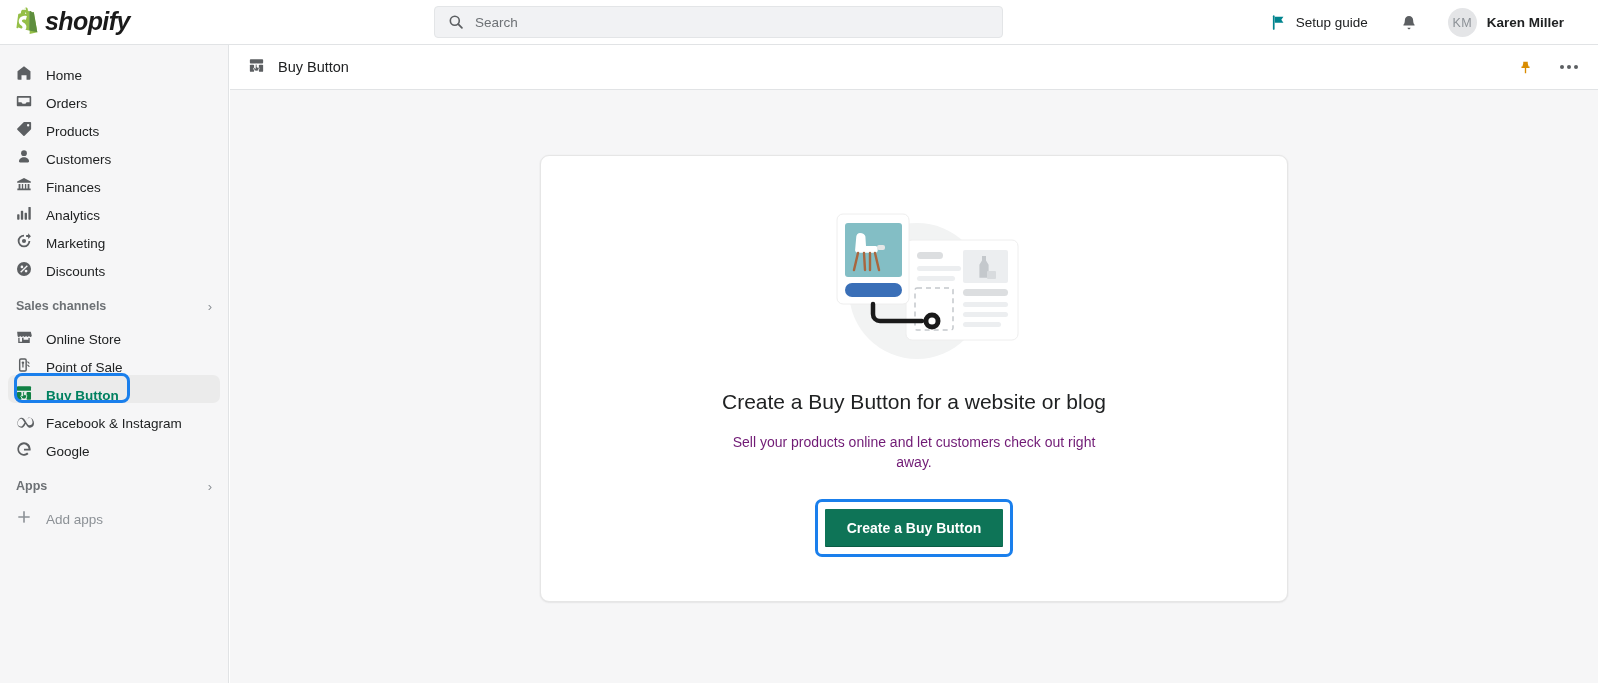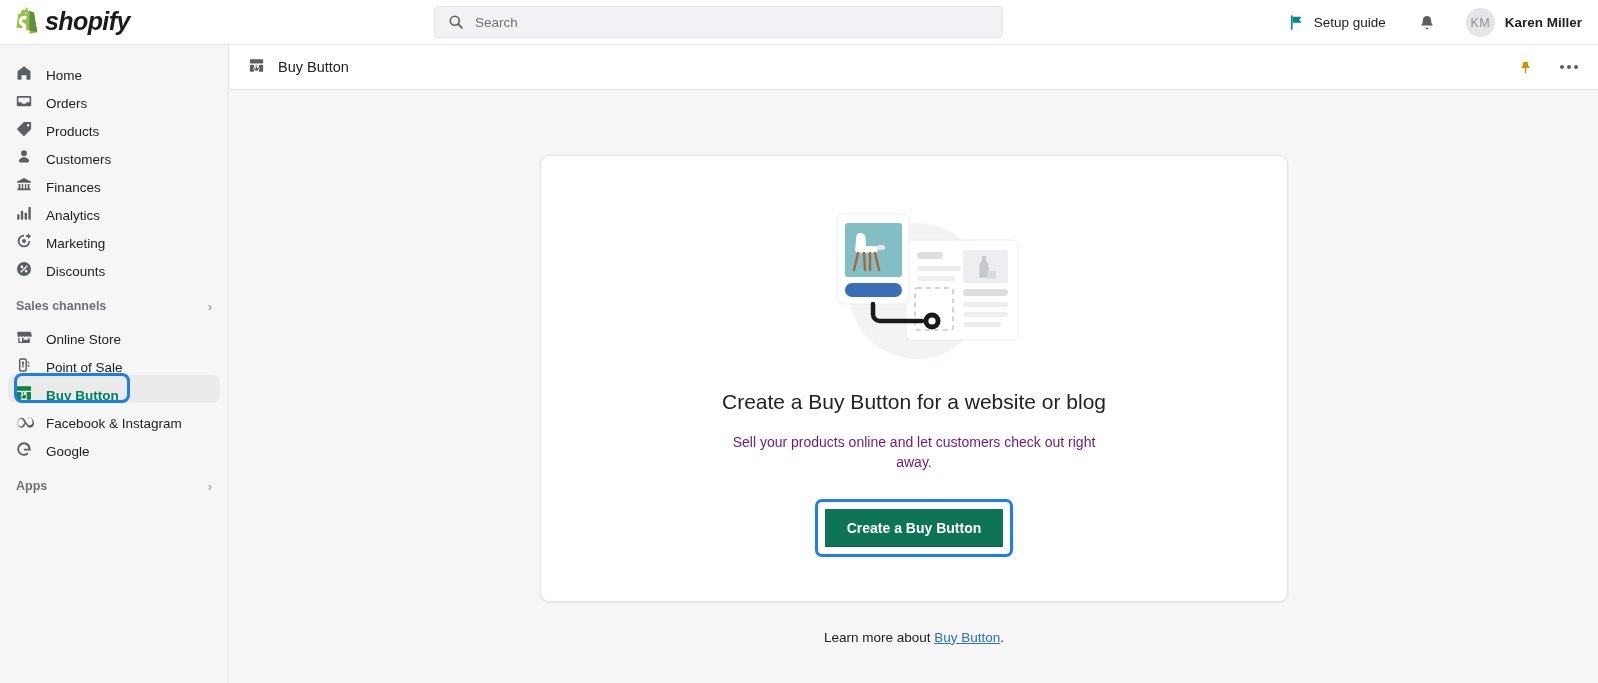--- a/index.html
+++ b/index.html
@@ -32,21 +32,21 @@
     position: absolute; left: 434px; top: 6px;
     width: 569px; height: 32px;
     background: #f1f2f4; border: 1px solid #e3e5e7;
     border-radius: 4px;
     display: flex; align-items: center; padding-left: 13px;
   }
   .search-placeholder {
     font-size: 13.5px; color: #6d7175; margin-left: 11px;
   }
   .topright {
-    position: absolute; right: 10px; top: 0;
+    position: absolute; right: 28px; top: 0;
     height: 45px; display: flex; align-items: center; gap: 0px;
   }
   .setup-guide {
     display: flex; align-items: center; gap: 9px;
     padding: 5px 10px; border-radius: 4px; cursor: pointer;
   }
   .setup-guide span { font-size: 13.5px; color: #202223; }
   .bell-btn {
     width: 34px; height: 34px; margin-left: 14px;
     display: flex; align-items: center; justify-content: center;
@@ -355,20 +355,28 @@
     <span class="lbl">Google</span>
   </div>
 
   <div class="spacer-sm"></div>
 
   <div class="section-head">
     <span class="t">Apps</span>
     <span class="chev">›</span>
   </div>
 
+  <div class="nav-item add-apps">
+    <span class="ico">
+      <svg width="16" height="16" viewBox="0 0 20 20">
+          <path d="M10 3.6v12.8M3.6 10h12.8" stroke="#8c9196" stroke-width="2" stroke-linecap="round"></path>
+        </svg>
+    </span>
+    <span class="lbl">Add apps</span>
+  </div>
 
 </div>
 
 <div class="main">
 
   <div class="page-header">
     <div class="ph-left">
       <span>
         <svg width="17" height="17" viewBox="0 0 20 20">
           <rect x="2.2" y="2.6" width="15.6" height="5" rx="1" fill="#5c5f62"></rect>
@@ -434,18 +442,15 @@
 
       <div class="empty-title">Create a Buy Button for a website or blog</div>
       <div class="empty-desc">Sell your products online and let customers check out right away.</div>
 
       <div class="cta-wrap">
         <button class="cta">Create a Buy Button</button>
       </div>
 
     </div>
 
-    <div class="footnote">
-      <span>Learn more about </span><a>Buy Button</a><span>.</span>
-    </div>
 
   </div>
 </div>
 
 </body></html>

